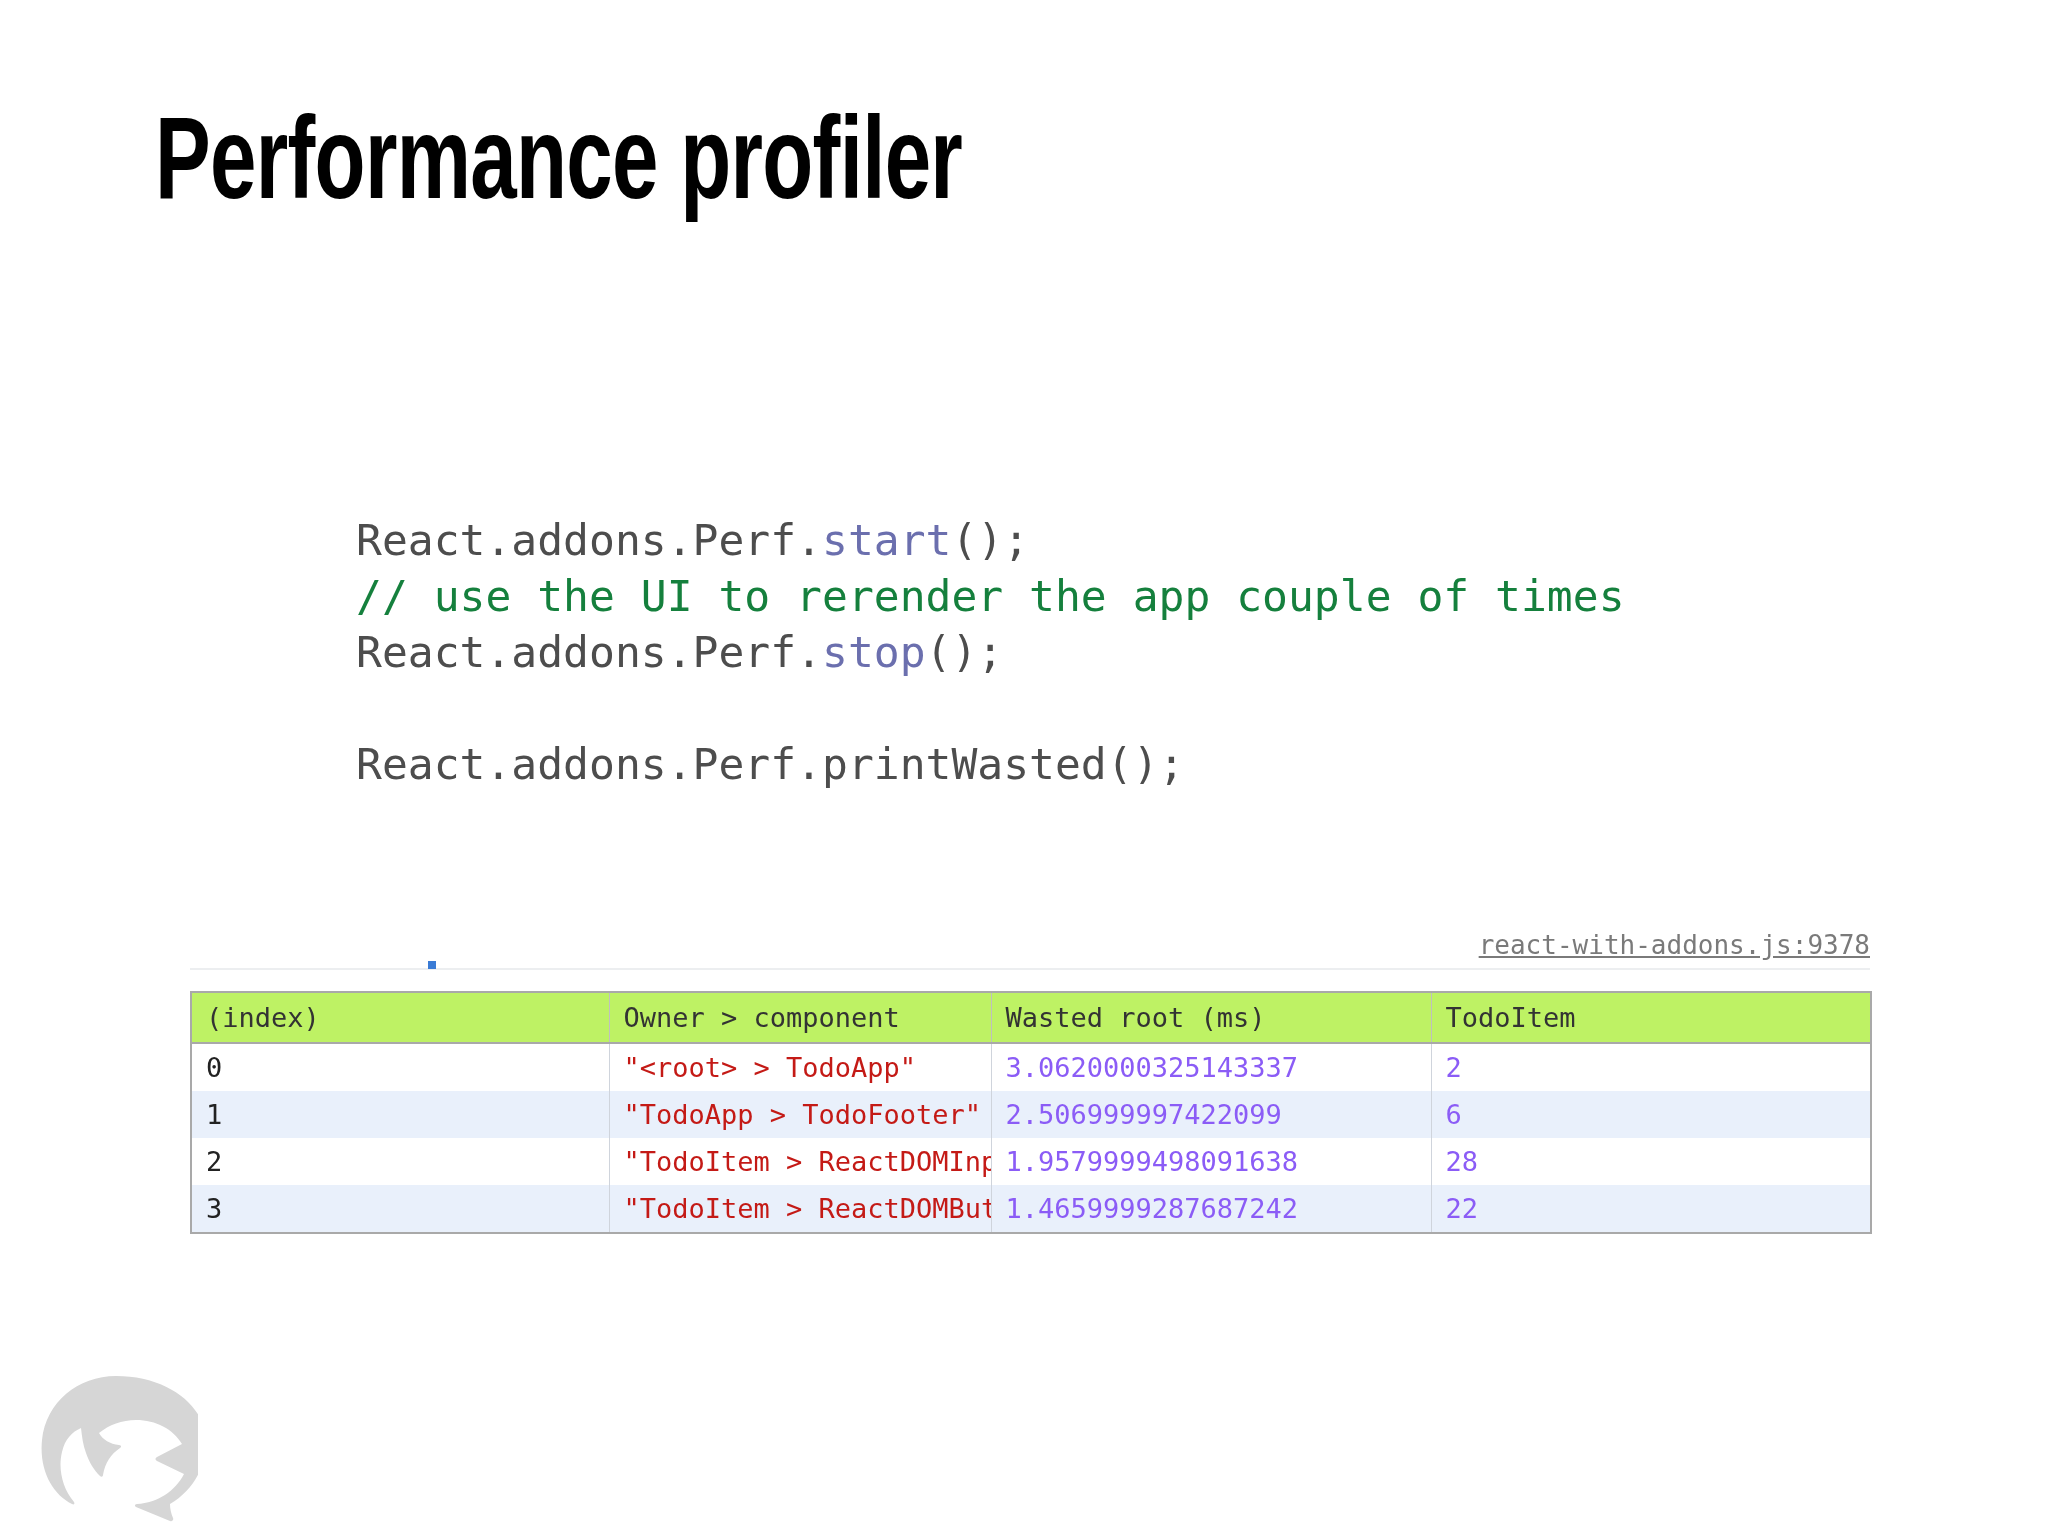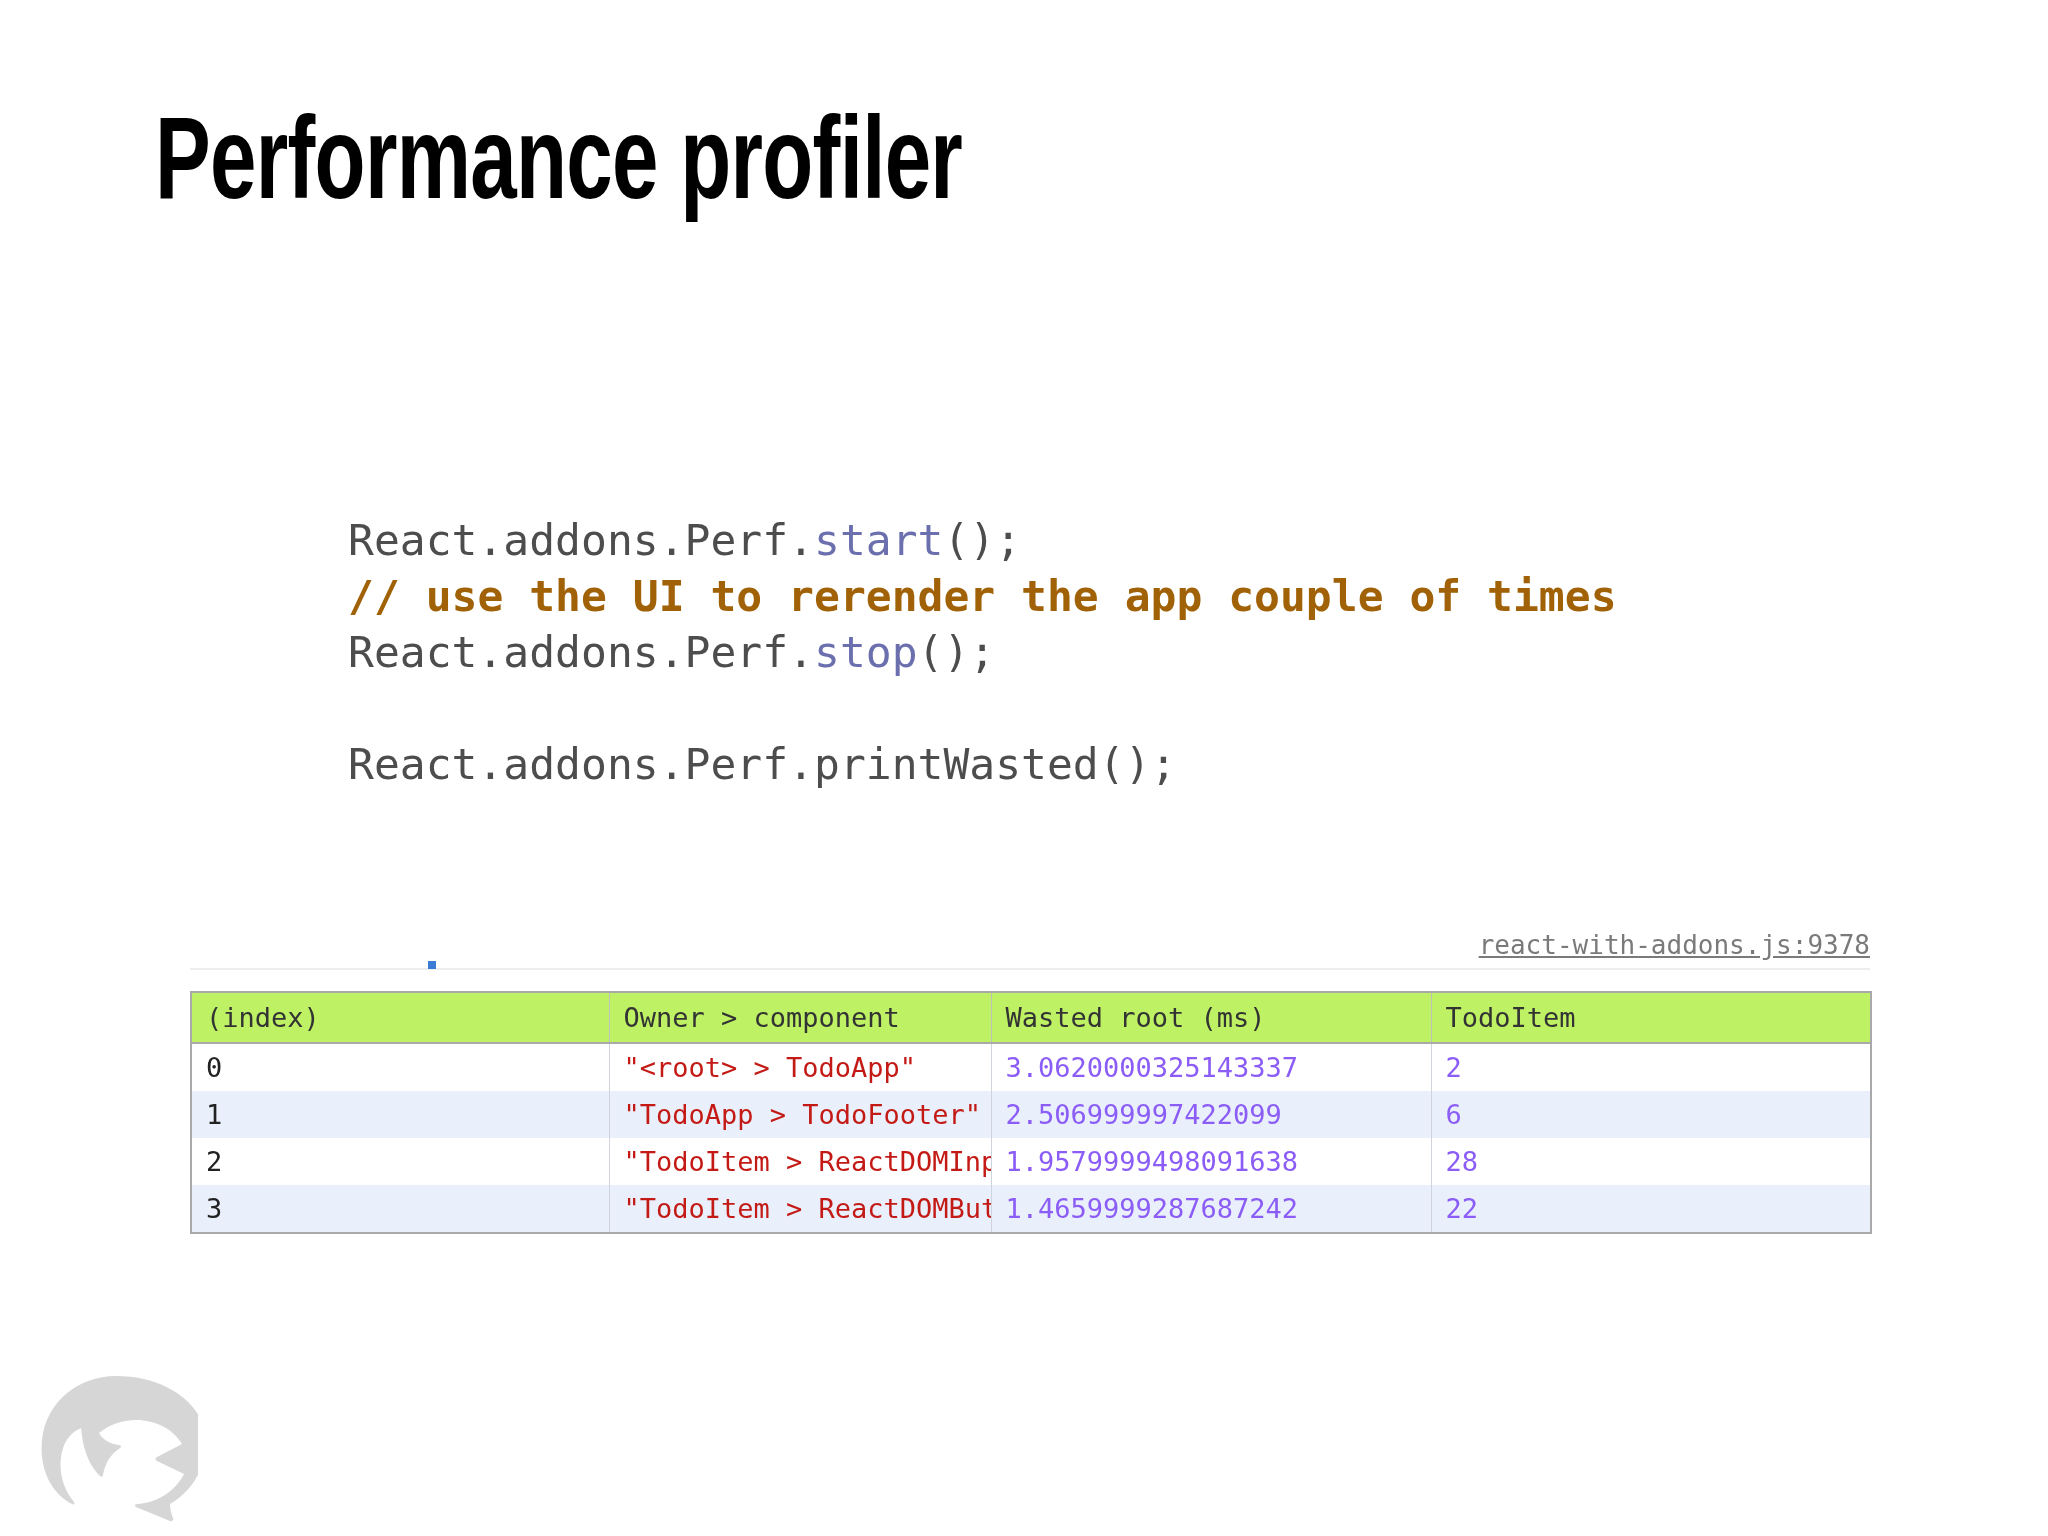--- a/index.html
+++ b/index.html
@@ -28,33 +28,33 @@
     letter-spacing: -1px;
     color: #000000;
     transform: scaleX(0.72);
     transform-origin: left top;
     white-space: nowrap;
   }
 
   
   #code-block {
     position: absolute;
-    left: 348px;
+    left: 356px;
     top: 512px;
     font-family: "DejaVu Sans Mono", "Liberation Mono", monospace;
     font-size: 43px;
     line-height: 56px;
     white-space: pre;
     color: #4d4d4d;
   }
   #code-block .code-line { display: block; height: 56px; }
   #code-block .code-line.blank { height: 56px; }
   .tok-plain   { color: #4d4d4d; }
   .tok-method  { color: #6b6fae; }
-  .tok-comment { color: #a16207; font-weight: bold; }
+  .tok-comment { color: #15803d; }
 
   
   #console-panel {
     position: absolute;
     left: 190px;
     top: 955px;
     width: 1680px;
   }
   #console-divider {
     position: absolute;

